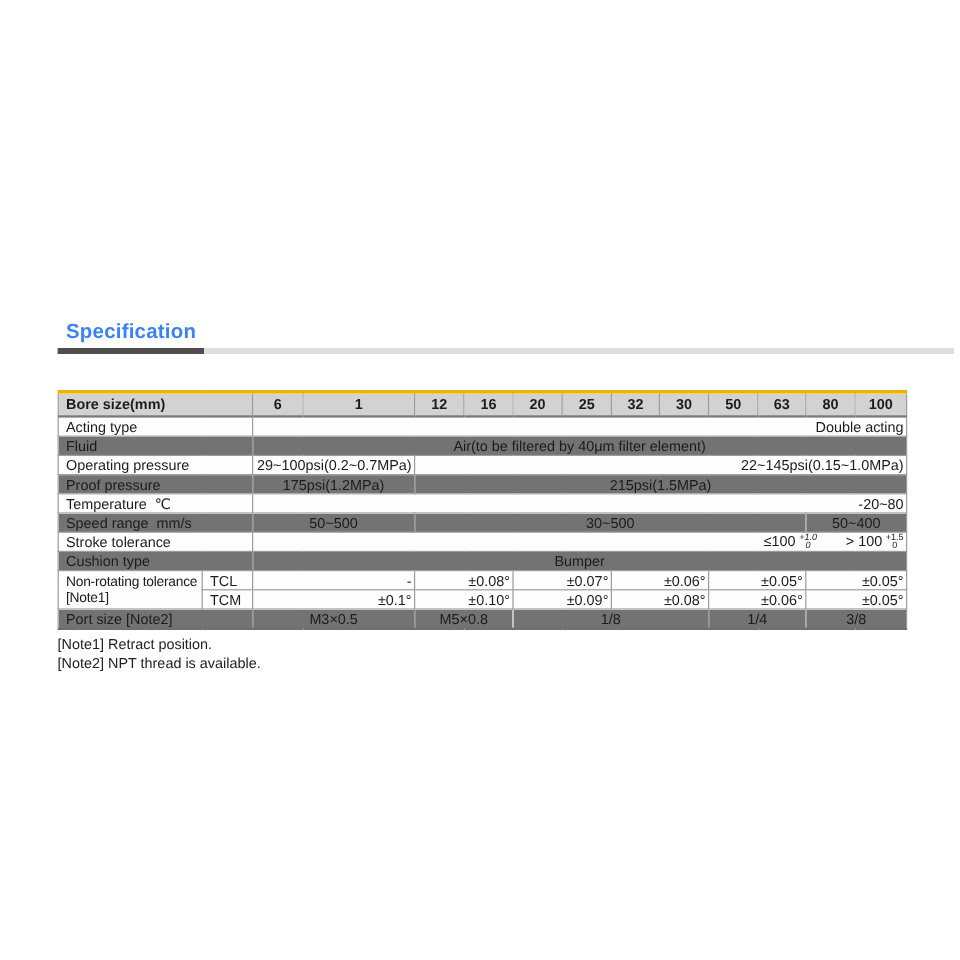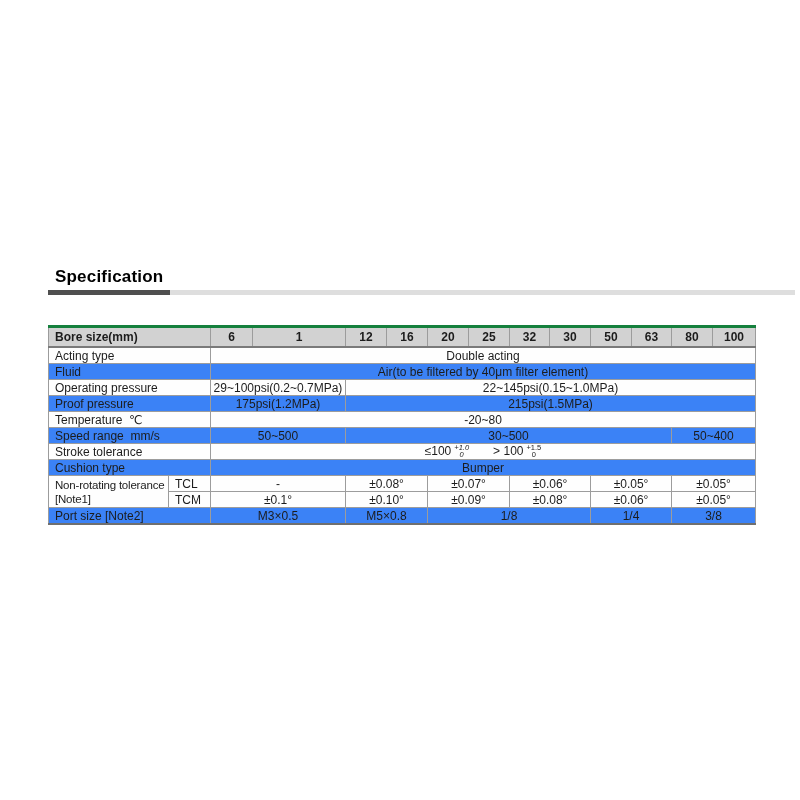--- a/index.html
+++ b/index.html
@@ -3,46 +3,46 @@
 <meta charset="utf-8">
 <style>
   html,body{margin:0;padding:0;}
   body{
     width:800px;height:800px;background:#ffffff;
     font-family:"Liberation Sans","DejaVu Sans",sans-serif;
     color:#1c1c1c;position:relative;overflow:hidden;
   }
   .sheet{position:absolute;left:48px;top:267px;width:747px;}
   .heading{
-    font-size:17px;font-weight:bold;color:#000000;
+    font-size:17px;font-weight:bold;color:#3b82f6;
     margin:0 0 3px 7px;letter-spacing:0.2px;line-height:20px;
   }
   .heading-bar{height:5px;width:747px;display:flex;margin-bottom:3px;}
   .heading-bar .dark{width:122px;height:5px;}
   .heading-bar .light{flex:1;height:5px;}
   table.spec{
     border-collapse:collapse;table-layout:fixed;width:707px;
-    border-top:3px solid #15803d;border-bottom:2px solid #6f6f6f;
+    border-top:3px solid #eab308;border-bottom:2px solid #6f6f6f;
     font-size:12px;
     margin-top:30px;
   }
   table.spec th,table.spec td{
     border:1px solid #9c9c9c;padding:0 2px;height:15px;
     text-align:center;vertical-align:middle;line-height:14px;
     overflow:hidden;white-space:nowrap;
   }
   table.spec thead th{
     background:#d2d2d2;border-bottom:2px solid #7a7a7a;
     font-weight:bold;height:18px;
   }
   table.spec th.label,table.spec td.label{
     text-align:left;padding-left:6px;
   }
-  tr.shade td{background:#3b82f6;}
-  tr.plain td{background:#fefefe;}
+  tr.shade td{background:#737373;}
+  tr.plain td{background:#fefefe;text-align:right;}
   td.main-label{white-space:normal;line-height:13px;font-size:11.5px;letter-spacing:-0.2px;}
   .tolstack{
     display:inline-flex;flex-direction:column;align-items:center;
     font-size:7.5px;line-height:7px;vertical-align:middle;
     margin-left:3px;position:relative;top:-1px;
   }
   .tolstack.first{margin-right:24px;font-style:italic;}
   .notes{margin-top:4px;font-size:12px;line-height:16px;color:#222;}
   .notes div{margin:0;}
 </style>
@@ -161,13 +161,17 @@
         <td class="label" colspan="2">Port size [Note2]</td>
         <td colspan="2">M3×0.5</td>
         <td colspan="2">M5×0.8</td>
         <td colspan="4">1/8</td>
         <td colspan="2">1/4</td>
         <td colspan="2">3/8</td>
       </tr>
     </tbody>
   </table>
 
+  <div class="notes">
+    <div>[Note1] Retract position.</div>
+    <div>[Note2] NPT thread is available.</div>
+  </div>
 </div>
 
 </body></html>

